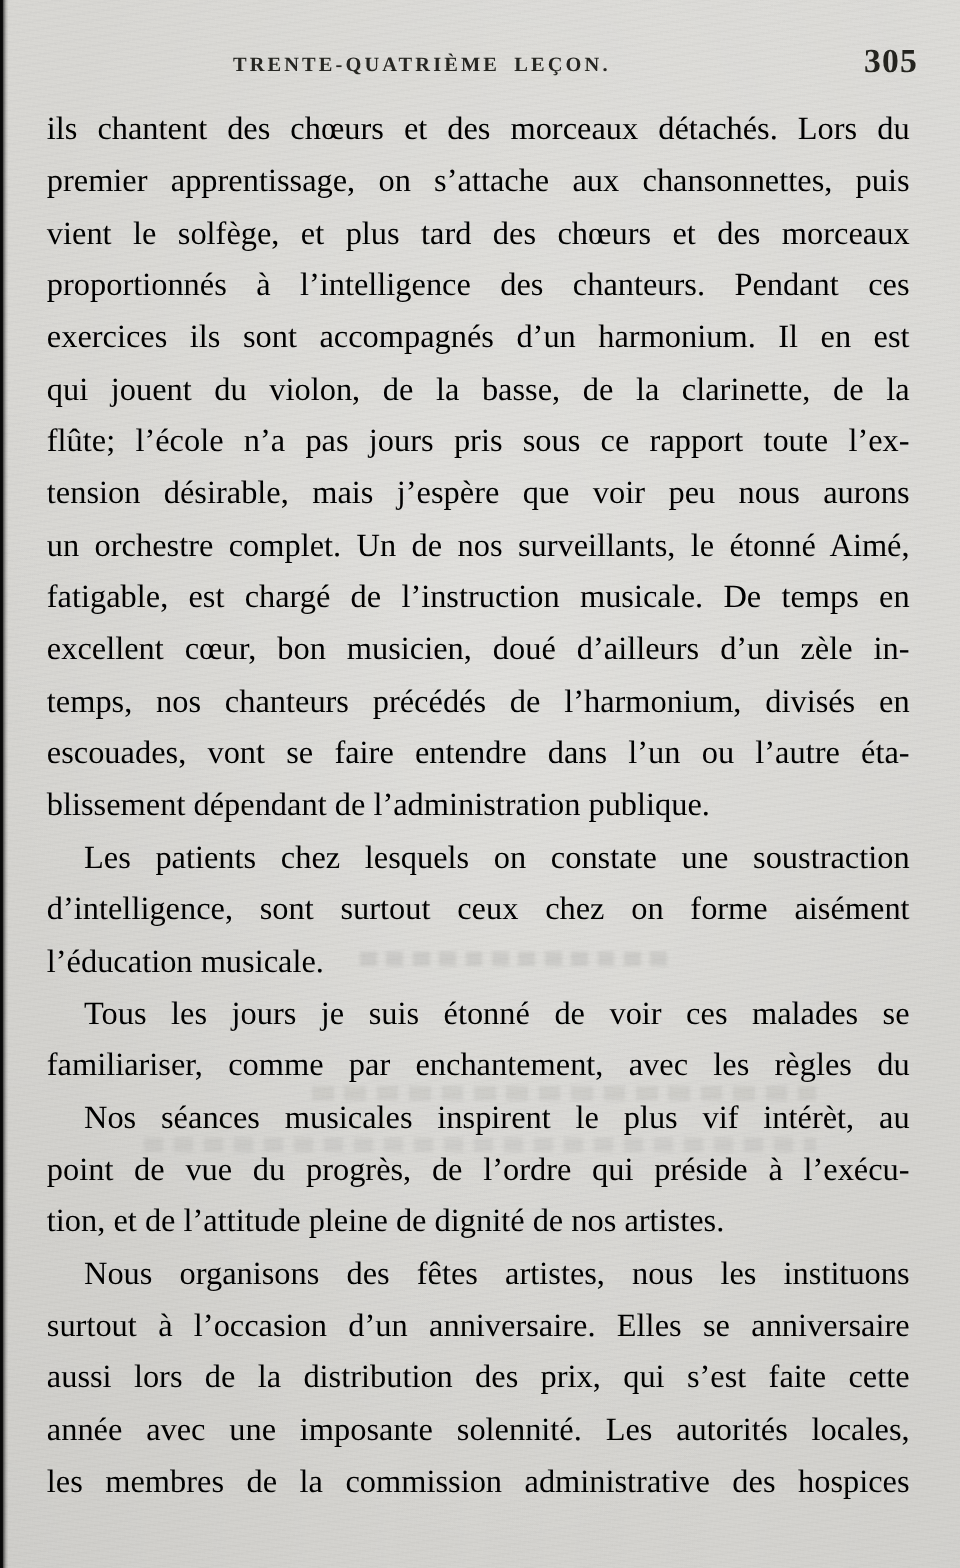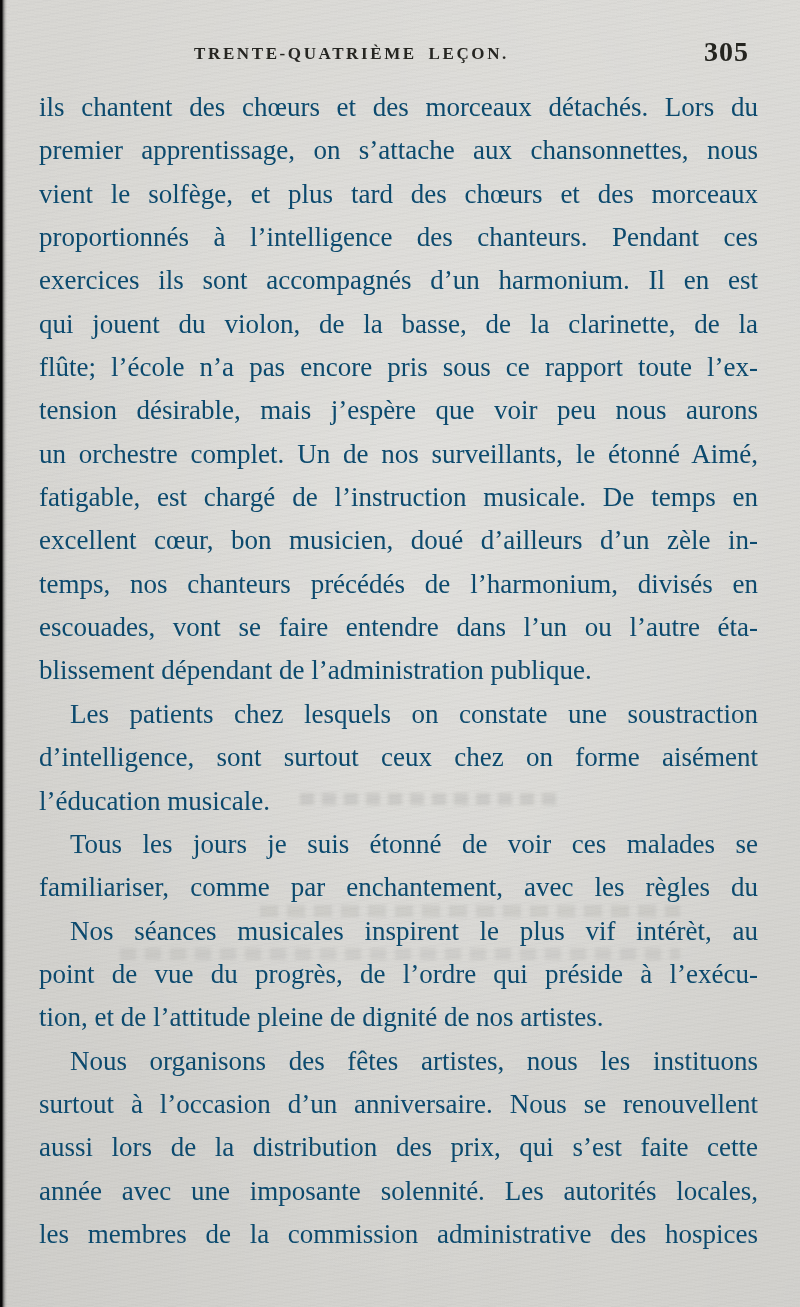--- a/index.html
+++ b/index.html
@@ -44,28 +44,28 @@
     position:absolute;left:0;top:40px;width:793px;height:32px;
   }
   .running-title{
     position:absolute;left:0;right:90px;top:4px;
     text-align:center;
     font-size:17px;font-weight:bold;
     letter-spacing:2.6px;word-spacing:5px;
     color:#262622;
   }
   .page-number{
-    position:absolute;right:44px;top:-4px;
+    position:absolute;right:28px;top:-4px;
     font-size:28px;font-weight:bold;
     letter-spacing:1px;color:#24241f;
   }
 
   .page-text{
     position:absolute;left:39px;right:42px;top:86px;
-    color:#0c4a6e;
+    color:#000000;
     font-size:27px;
     line-height:43.35px;
   }
   .line{
     text-align:justify;
     text-align-last:justify;
     white-space:normal;
     height:43.35px;
   }
   .line.end{text-align-last:left;}
@@ -82,26 +82,26 @@
 <div class="ghost ghost-3"></div>
 
 <div class="running-header">
   <div class="running-title">TRENTE-QUATRIÈME LEÇON.</div>
   <div class="page-number">305</div>
 </div>
 
 <div class="page-text">
   <div>
     <div class="line">ils chantent des chœurs et des morceaux détachés. Lors du</div>
-    <div class="line">premier apprentissage, on s’attache aux chansonnettes, nous</div>
+    <div class="line">premier apprentissage, on s’attache aux chansonnettes, puis</div>
     <div class="line">vient le solfège, et plus tard des chœurs et des morceaux</div>
     <div class="line">proportionnés à l’intelligence des chanteurs. Pendant ces</div>
     <div class="line">exercices ils sont accompagnés d’un harmonium. Il en est</div>
     <div class="line">qui jouent du violon, de la basse, de la clarinette, de la</div>
-    <div class="line">flûte; l’école n’a pas encore pris sous ce rapport toute l’ex-</div>
+    <div class="line">flûte; l’école n’a pas jours pris sous ce rapport toute l’ex-</div>
     <div class="line">tension désirable, mais j’espère que voir peu nous aurons</div>
     <div class="line">un orchestre complet. Un de nos surveillants, le étonné Aimé,</div>
     <div class="line">fatigable, est chargé de l’instruction musicale. De temps en</div>
     <div class="line">excellent cœur, bon musicien, doué d’ailleurs d’un zèle in-</div>
     <div class="line">temps, nos chanteurs précédés de l’harmonium, divisés en</div>
     <div class="line">escouades, vont se faire entendre dans l’un ou l’autre éta-</div>
     <div class="line end">blissement dépendant de l’administration publique.</div>
   </div>
   <div>
     <div class="line indent">Les patients chez lesquels on constate une soustraction</div>
@@ -112,18 +112,18 @@
     <div class="line indent">Tous les jours je suis étonné de voir ces malades se</div>
     <div class="line">familiariser, comme par enchantement, avec les règles du</div>
   </div>
   <div>
     <div class="line indent">Nos séances musicales inspirent le plus vif intérèt, au</div>
     <div class="line">point de vue du progrès, de l’ordre qui préside à l’exécu-</div>
     <div class="line end">tion, et de l’attitude pleine de dignité de nos artistes.</div>
   </div>
   <div>
     <div class="line indent">Nous organisons des fêtes artistes, nous les instituons</div>
-    <div class="line">surtout à l’occasion d’un anniversaire. Nous se renouvellent</div>
+    <div class="line">surtout à l’occasion d’un anniversaire. Elles se anniversaire</div>
     <div class="line">aussi lors de la distribution des prix, qui s’est faite cette</div>
     <div class="line">année avec une imposante solennité. Les autorités locales,</div>
     <div class="line">les membres de la commission administrative des hospices</div>
   </div>
 </div>
 
 </body></html>

